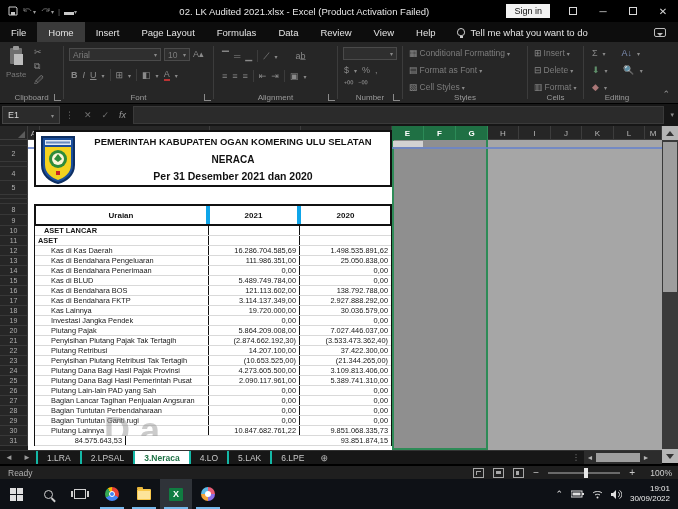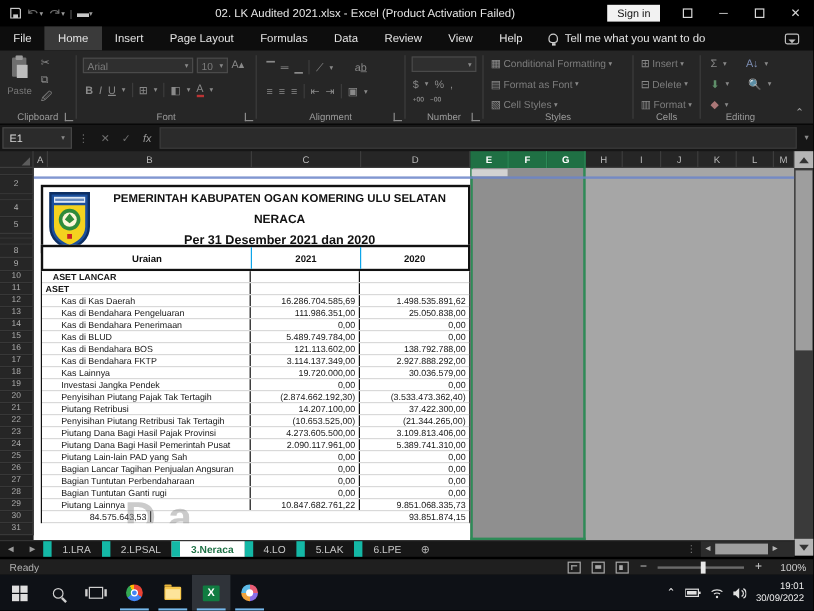--- a/index.html
+++ b/index.html
@@ -61,28 +61,28 @@
   .colh { height:14px; display:flex; align-items:center; justify-content:center; color:#b8b8b8; font-size:8px; border-right:1px solid #3d3d3d; }
   .colh.selcol { background:#1f7044; color:#fff; font-weight:bold; border-right:1px solid #2c8a57; }
   #rowheaders { position:absolute; left:0; top:14px; width:28px; }
   .rowh { border-bottom:1px solid #383838; border-right:1px solid #3d3d3d; color:#b0b0b0; font-size:7px; display:flex; align-items:center; justify-content:center; overflow:hidden; background:#262626; }
   #canvas { position:absolute; left:28px; top:14px; width:364px; height:310px; background:#fff; }
   #grayzone { position:absolute; left:392px; top:14px; width:270px; height:310px; background:#a6a6a6; }
   #selzone { position:absolute; left:392px; top:14px; width:96px; height:310px; background:#8f8f8f; border:2px solid #2e8b57; border-top:none; }
   #activecell { position:absolute; left:393px; top:15px; width:30px; height:6px; background:#d2d2d2; }
   #pagebreak-line { position:absolute; left:28px; top:21px; width:634px; height:2px; background:#6b85c9; opacity:.85; }
 
-  #titlebox { position:absolute; left:34px; top:28px; width:358px; height:57px; border:2px solid #111; background:#fff; }
+  #titlebox { position:absolute; left:34px; top:4px; width:358px; height:57px; border:2px solid #111; background:#fff; }
   #titlebox .l1 { position:absolute; left:42px; right:2px; top:4px; text-align:center; font-size:9.5px; font-weight:bold; color:#111; white-space:nowrap; }
   #titlebox .l2 { position:absolute; left:42px; right:2px; top:22px; text-align:center; font-size:10px; font-weight:bold; color:#111; }
   #titlebox .l3 { position:absolute; left:42px; right:2px; top:38px; text-align:center; font-size:10.5px; font-weight:bold; color:#111; }
   #logo { position:absolute; left:3px; top:3px; }
 
   #headerbox { position:absolute; left:34px; top:78px; width:358px; height:22px; border:2px solid #111; display:flex; background:#fff; }
-  .hcell { border-right:1px solid #0ea5e9; display:flex; align-items:center; justify-content:center; font-size:8px; font-weight:bold; color:#111; }
+  .hcell { border-right:4px solid #0ea5e9; display:flex; align-items:center; justify-content:center; font-size:8px; font-weight:bold; color:#111; }
   .hcell:last-child { border-right:none; }
   .hc1 { width:174px; } .hc2 { width:91px; } .hc3 { flex:1; }
 
   #report-rows { position:absolute; left:34px; top:100px; width:358px; border-left:1.5px solid #111; border-right:1.5px solid #111; background:#fff; }
   .rrow { display:flex; height:10px; border-bottom:0.5px solid #d9d9d9; }
   .rrow .c-label { width:174px; border-right:1px solid #111; font-size:7.4px; color:#161616; line-height:9.5px; white-space:nowrap; overflow:hidden; }
   .rrow .c-val { width:91px; border-right:1px solid #111; font-size:7.4px; color:#161616; line-height:9.5px; text-align:right; padding-right:3px; white-space:nowrap; }
   .rrow .c-val:last-child { border-right:none; flex:1; }
   .rrow.bold .c-label { font-weight:bold; }
   .ind0 { padding-left:3px; } .ind1 { padding-left:9px; } .ind2 { padding-left:16px; }
@@ -94,21 +94,21 @@
   #vscroll { position:absolute; left:662px; top:0px; width:16px; height:337px; background:#3a3a3a; }
   .varrow { position:absolute; left:0; width:16px; height:14px; background:#b5b5b5; display:flex; align-items:center; justify-content:center; }
   .varrow .tri { width:0; height:0; border-left:4px solid transparent; border-right:4px solid transparent; }
   #vup { top:0; } #vup .tri { border-bottom:5px solid #333; }
   #vdown { bottom:0; } #vdown .tri { border-top:5px solid #333; }
   #vthumb { position:absolute; left:1px; top:16px; width:14px; height:150px; background:#9e9e9e; }
 
   
   #tabbar { position:absolute; left:0; top:450px; width:662px; height:14px; background:#171717; display:flex; align-items:stretch; border-top:1px solid #333; }
   .tnav { color:#9a9a9a; font-size:8px; width:18px; display:flex; align-items:center; justify-content:center; }
-  .stab { color:#c9c9c9; font-size:8.5px; padding:0 9px; display:flex; align-items:center; border-left:7px solid #14b8a6; }
+  .stab { color:#c9c9c9; font-size:8.5px; padding:0 9px; display:flex; align-items:center; border-left:2px solid #14b8a6; }
   .stab.active { background:#fff; color:#1e7145; font-weight:bold; }
   #addsheet { color:#b5b5b5; font-size:9px; width:22px; display:flex; align-items:center; justify-content:center; }
   #tabdots { margin-left:auto; color:#8a8a8a; font-size:8px; display:flex; align-items:center; padding:0 4px; }
   #hscroll { width:78px; background:#2c2c2c; display:flex; align-items:center; }
   .harrow { color:#b5b5b5; font-size:7px; width:12px; text-align:center; }
   #hthumb { width:44px; height:9px; background:#9e9e9e; }
 
   
   #statusbar { position:absolute; left:0; top:465px; width:678px; height:14px; background:#1f1f1f; display:flex; align-items:center; border-top:1px solid #000; }
   #status-ready { color:#b0b0b0; font-size:8.5px; padding-left:8px; }
@@ -508,20 +508,25 @@
           <div class="c-label ind2">Kas Lainnya</div>
           <div class="c-val">19.720.000,00</div>
           <div class="c-val">30.036.579,00</div>
         </div>
         <div class="rrow">
           <div class="c-label ind2">Investasi Jangka Pendek</div>
           <div class="c-val">0,00</div>
           <div class="c-val">0,00</div>
         </div>
         <div class="rrow">
+          <div class="c-label ind2">Piutang Pajak</div>
+          <div class="c-val">5.864.209.008,00</div>
+          <div class="c-val">7.027.446.037,00</div>
+        </div>
+        <div class="rrow">
           <div class="c-label ind2">Penyisihan Piutang Pajak Tak Tertagih</div>
           <div class="c-val">(2.874.662.192,30)</div>
           <div class="c-val">(3.533.473.362,40)</div>
         </div>
         <div class="rrow">
           <div class="c-label ind2">Piutang Retribusi</div>
           <div class="c-val">14.207.100,00</div>
           <div class="c-val">37.422.300,00</div>
         </div>
         <div class="rrow">

